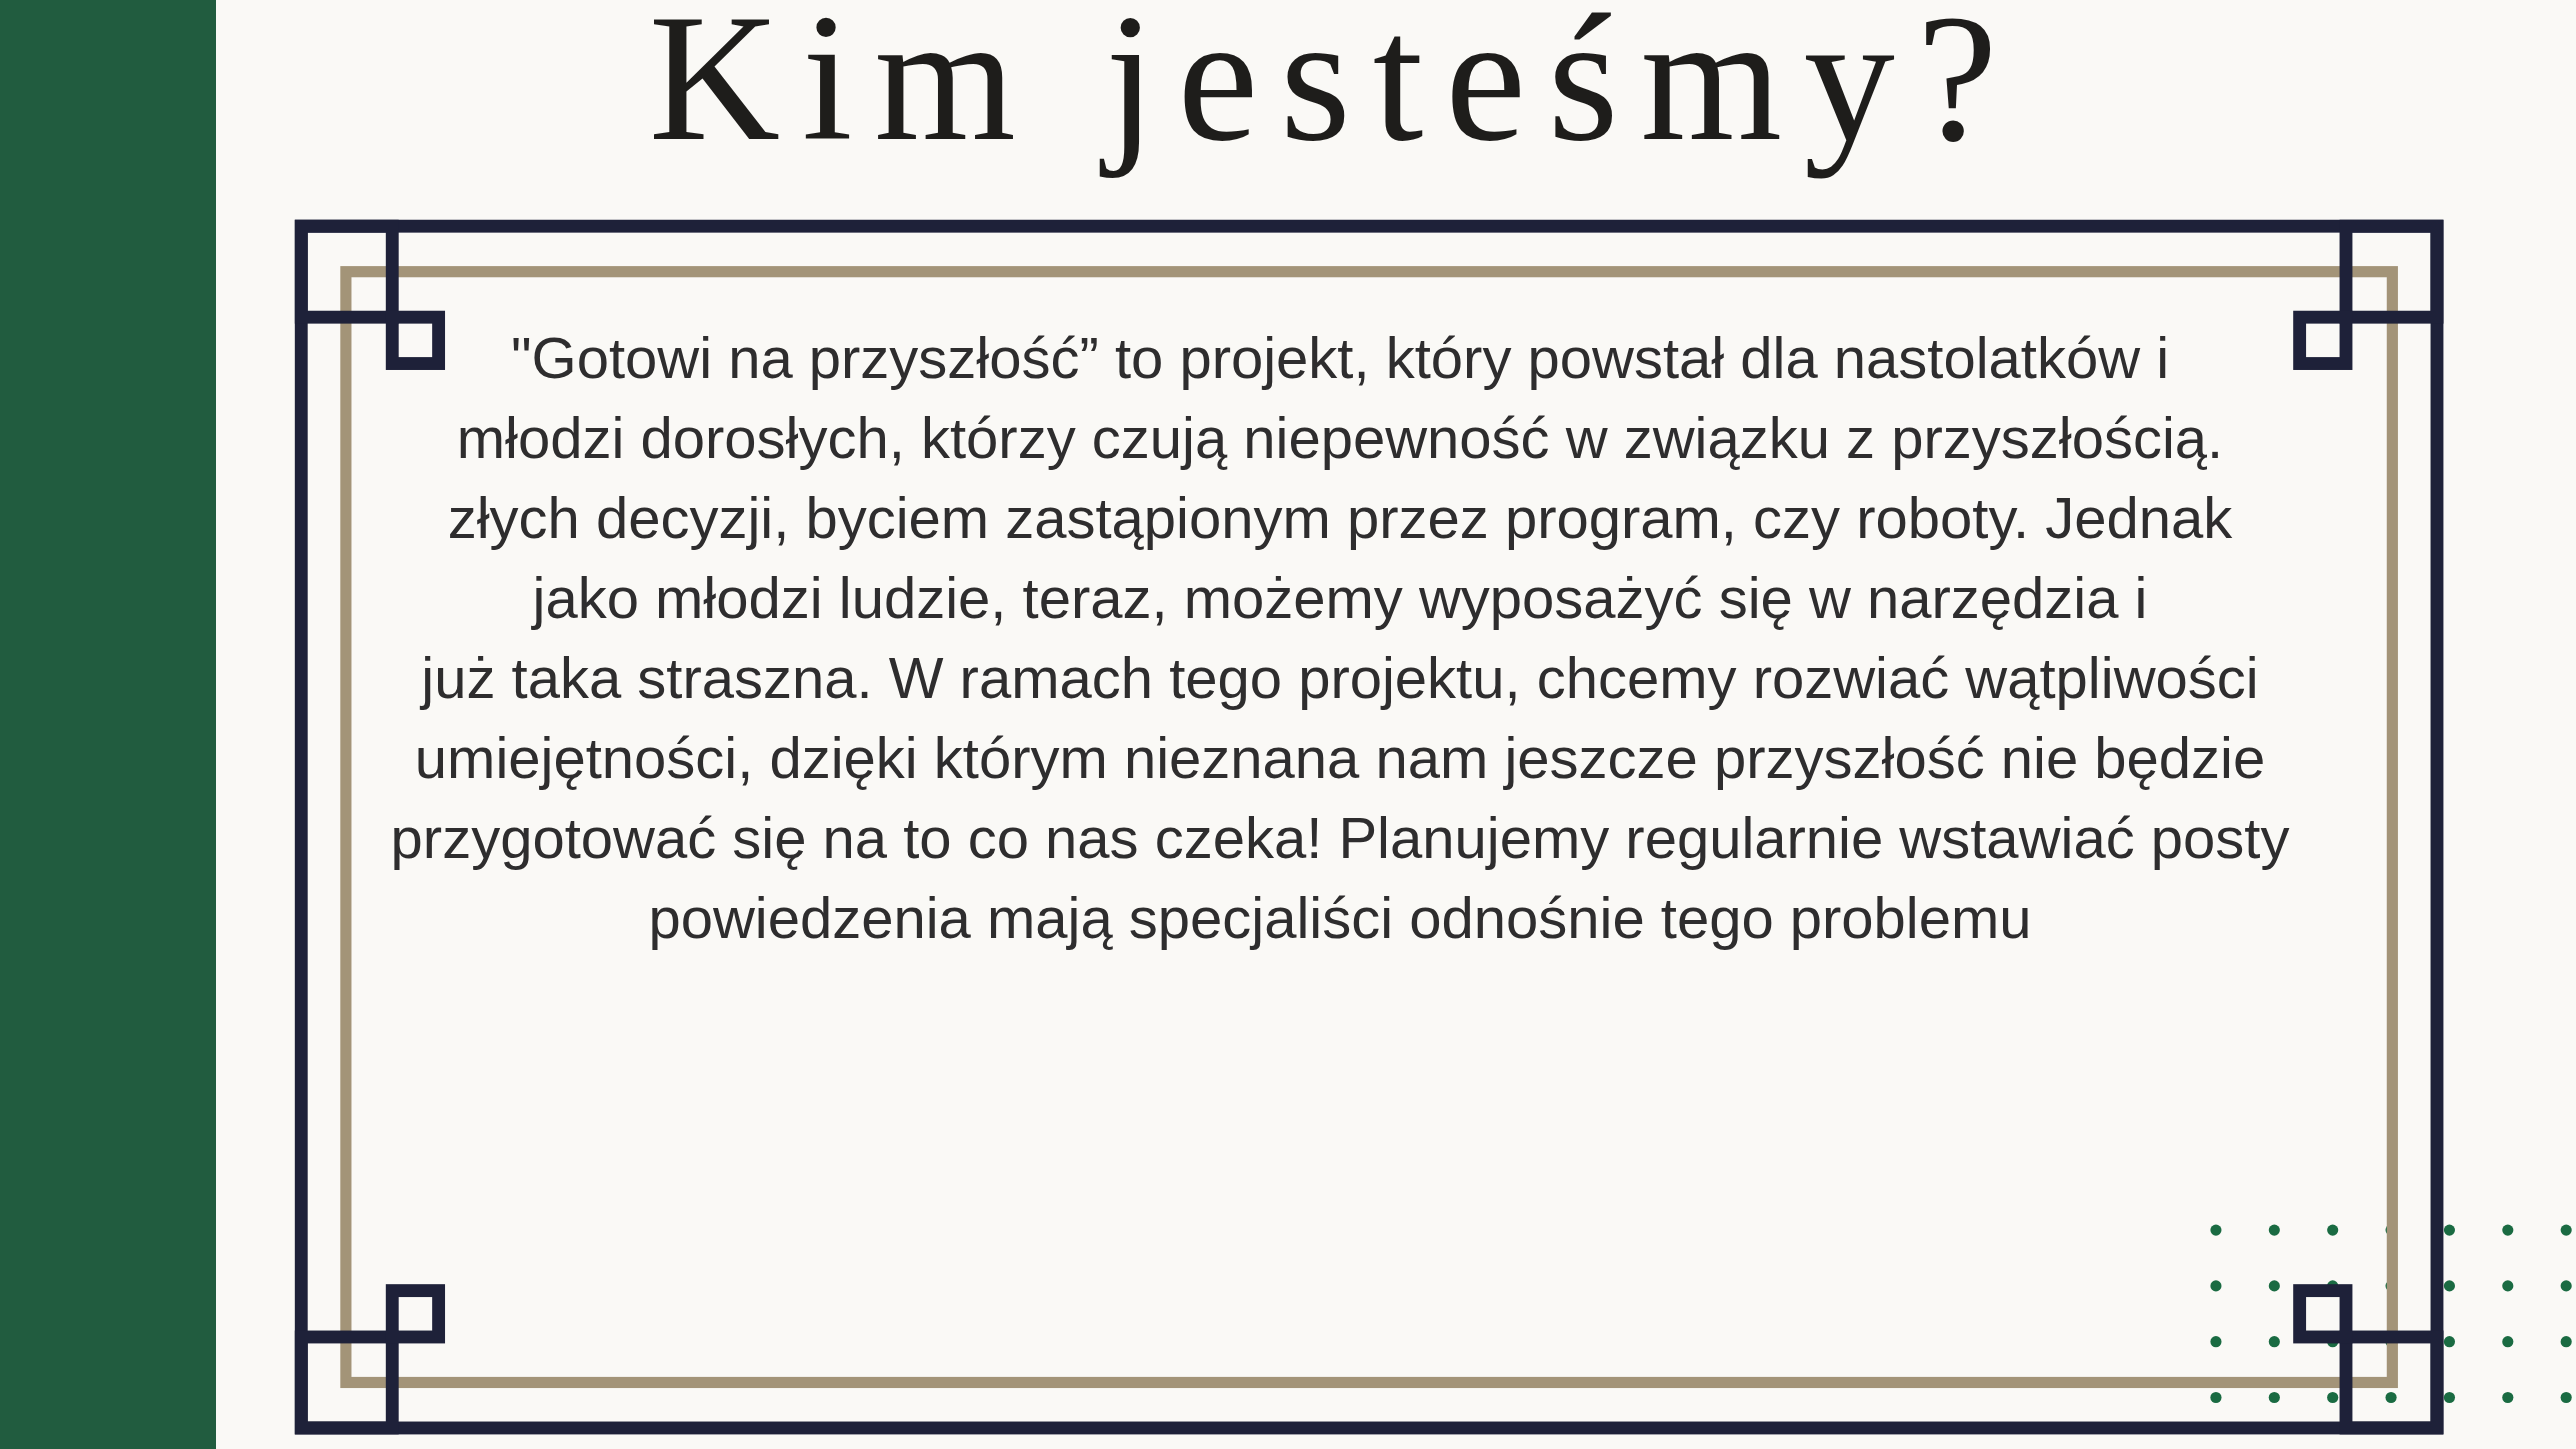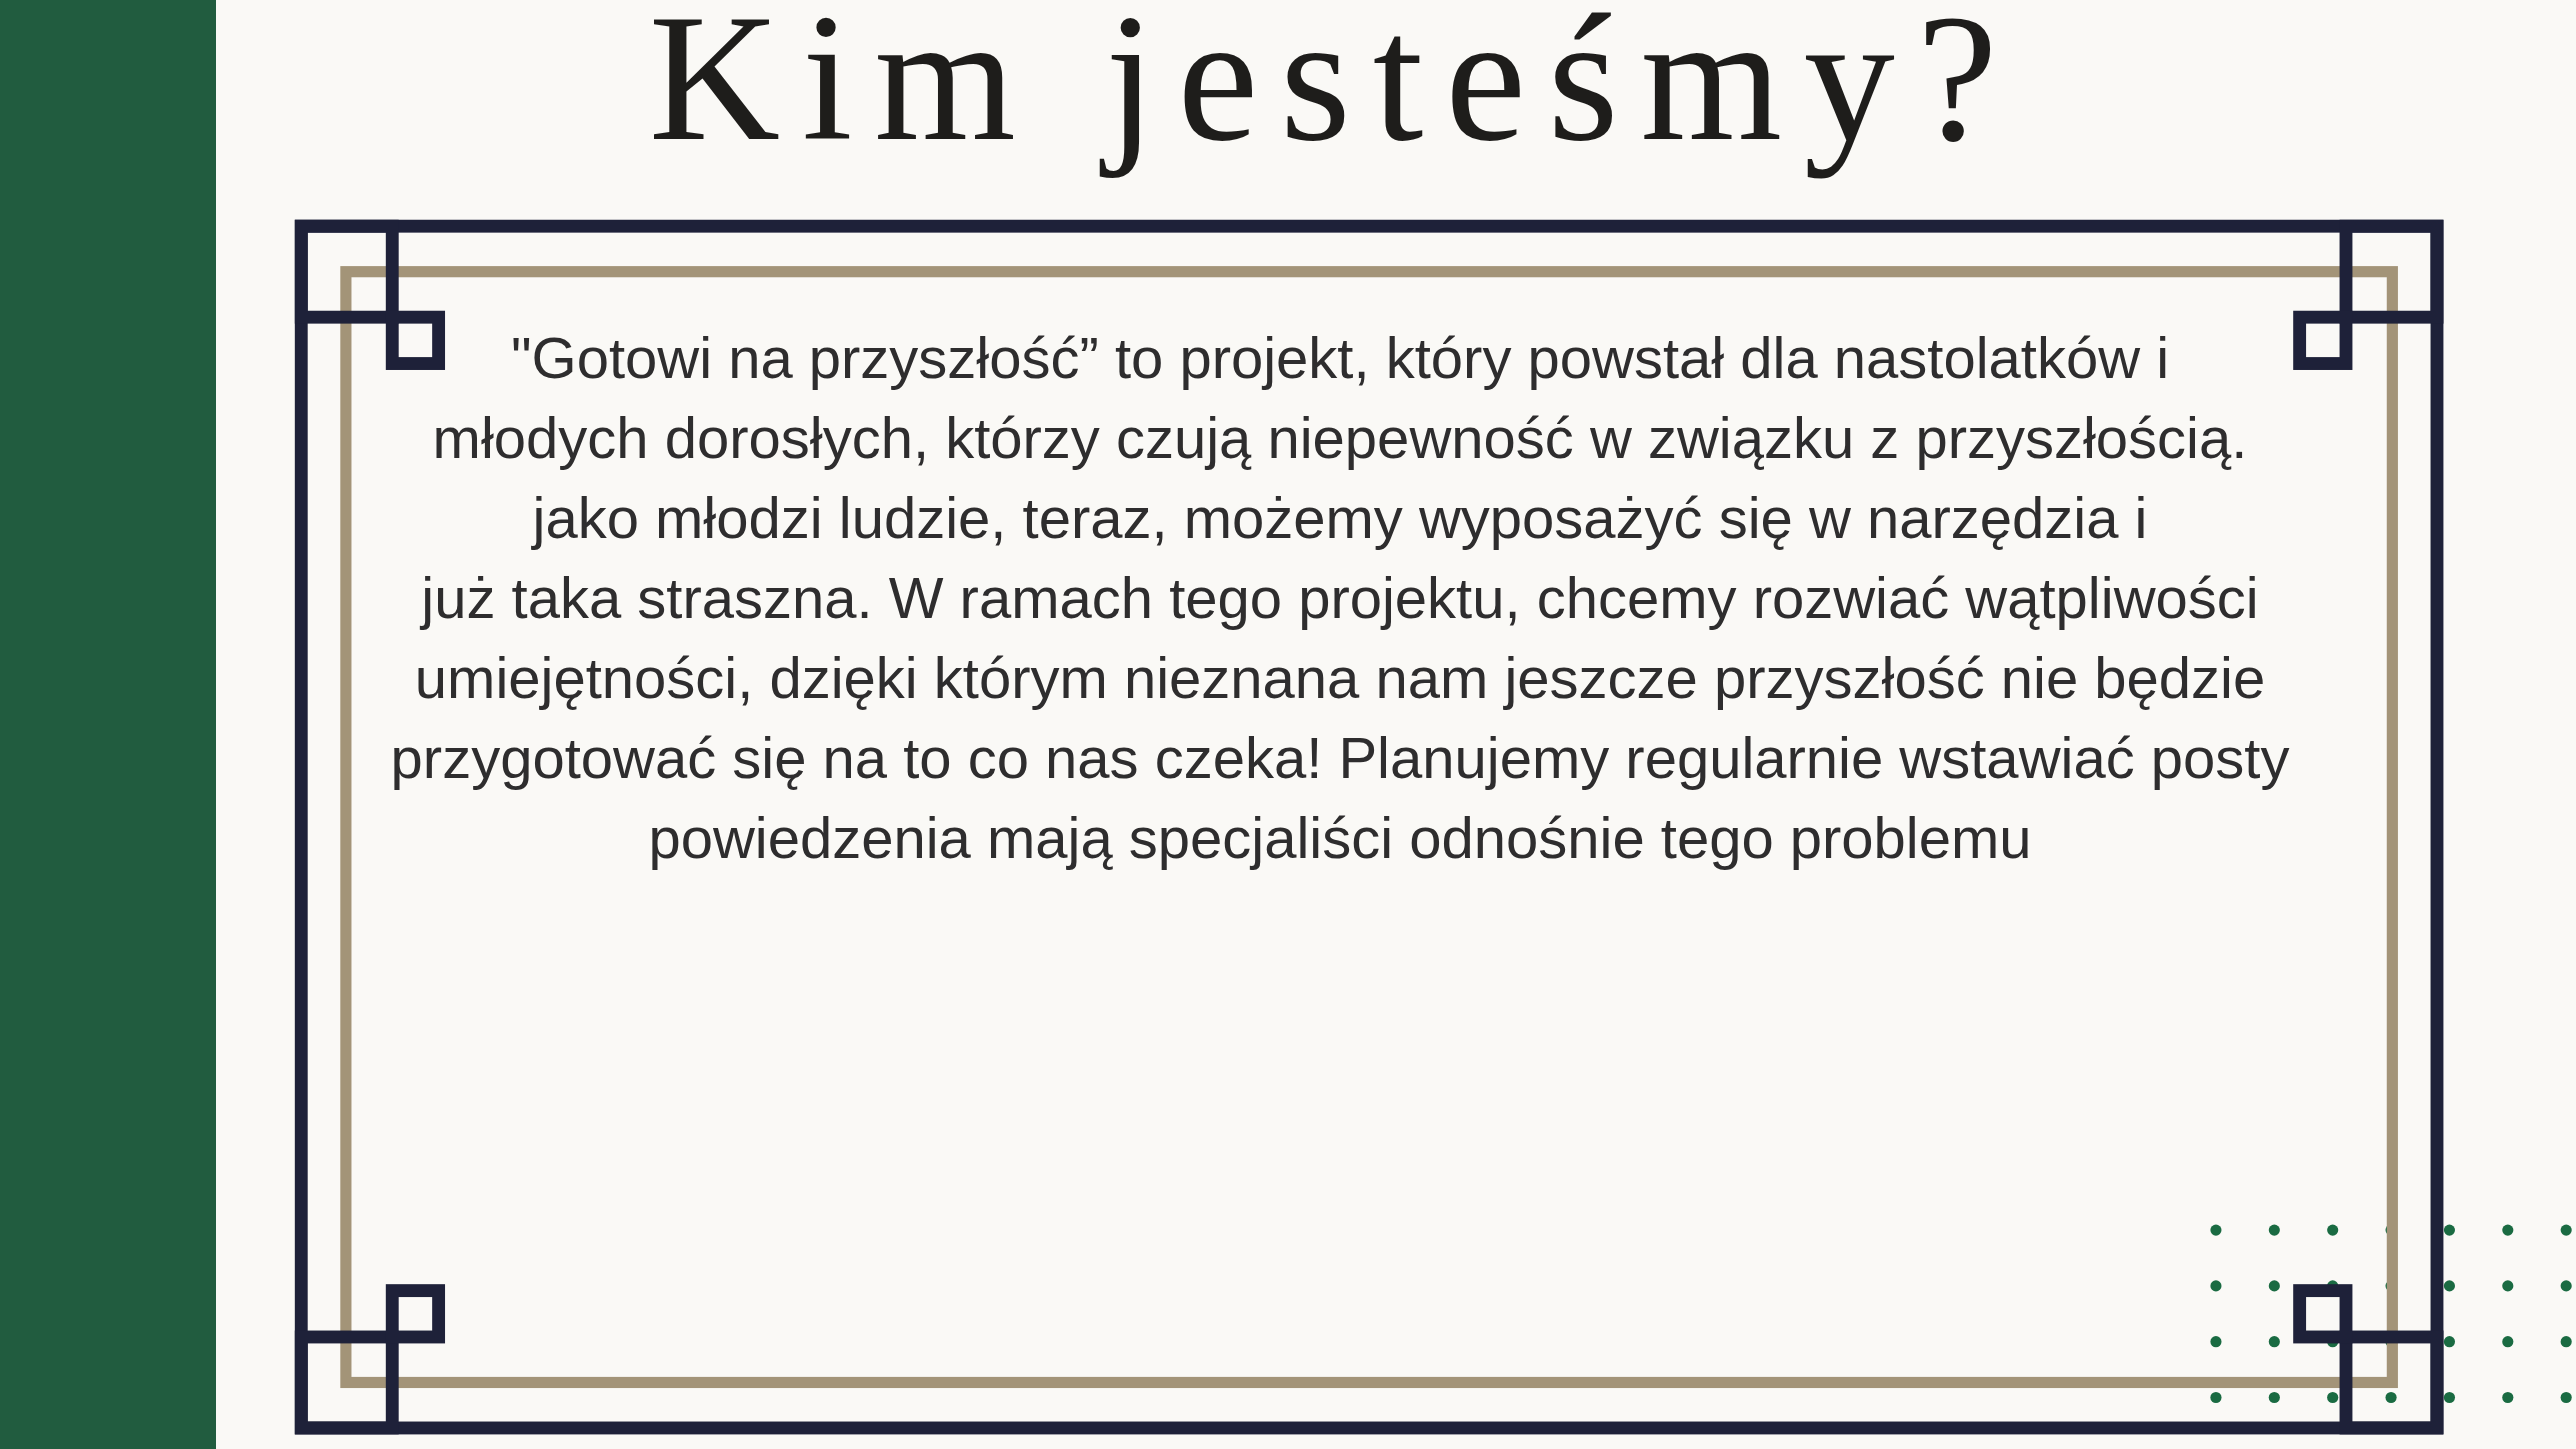--- a/index.html
+++ b/index.html
@@ -105,20 +105,21 @@
     <rect class="navy-line" x="456.5" y="1503.5" width="54" height="54"></rect>
   </g>
   <g>
     <rect class="navy-line" x="2732.5" y="1557.5" width="106" height="106"></rect>
     <rect class="navy-line" x="2678.5" y="1503.5" width="54" height="54"></rect>
   </g>
 </svg>
 
 <div class="text-block" id="body-text">
     <div class="line">"Gotowi na przyszłość” to projekt, który powstał dla nastolatków i</div>
-    <div class="line">młodych dorosłych, którzy czują niepewność w związku z przyszłością.</div>
+    <div class="line">młodzi dorosłych, którzy czują niepewność w związku z przyszłością.</div>
+    <div class="line">złych decyzji, byciem zastąpionym przez program, czy roboty. Jednak</div>
     <div class="line">jako młodzi ludzie, teraz, możemy wyposażyć się w narzędzia i</div>
     <div class="line">już taka straszna. W ramach tego projektu, chcemy rozwiać wątpliwości</div>
     <div class="line">umiejętności, dzięki którym nieznana nam jeszcze przyszłość nie będzie</div>
     <div class="line">przygotować się na to co nas czeka! Planujemy regularnie wstawiać posty</div>
     <div class="line">powiedzenia mają specjaliści odnośnie tego problemu</div>
   </div>
 
 
 </body></html>

